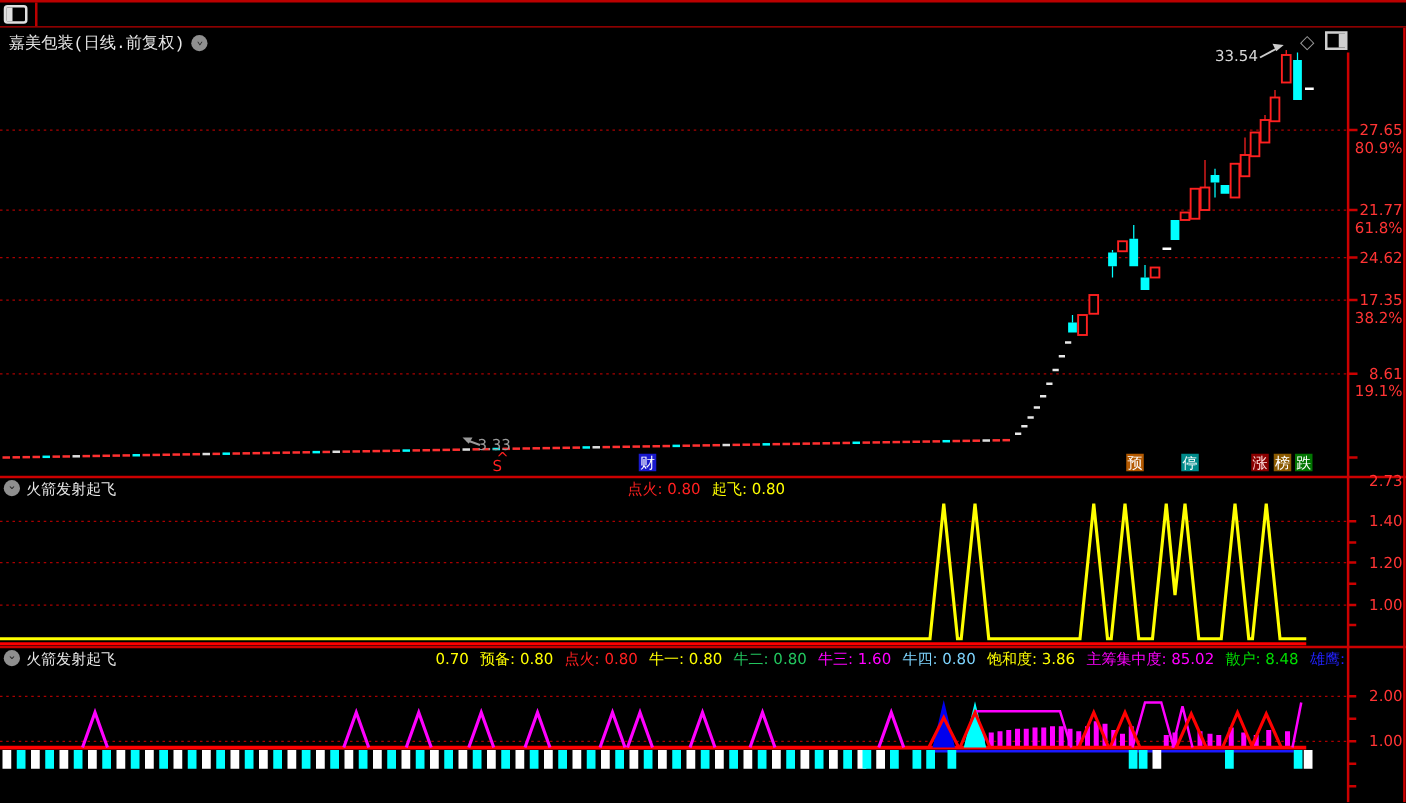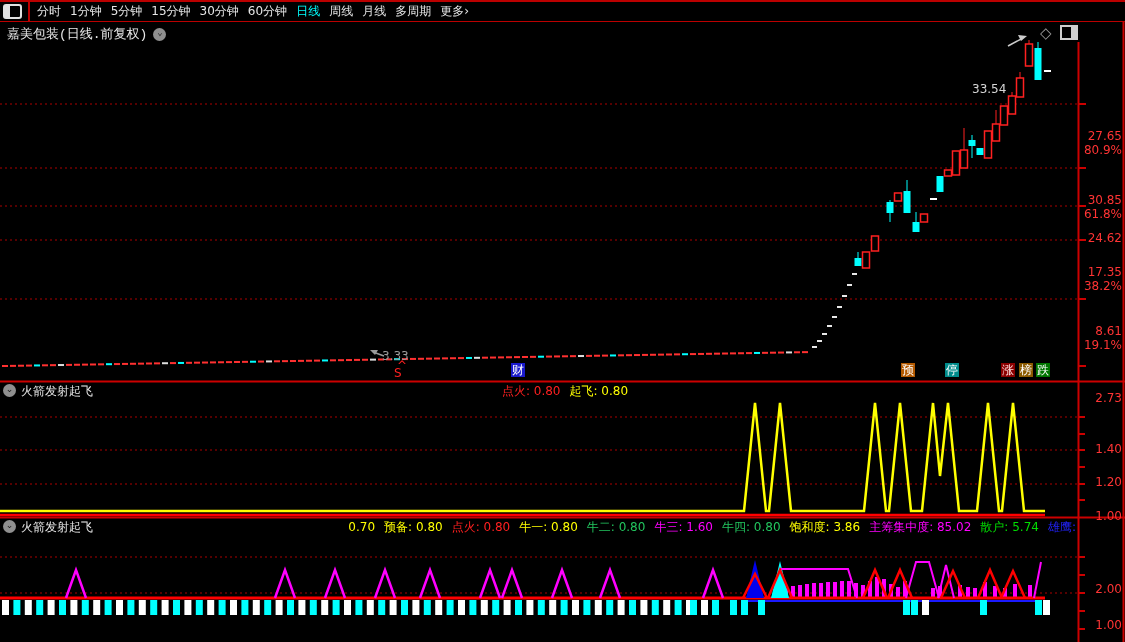--- a/index.html
+++ b/index.html
@@ -31,44 +31,31 @@
   .phdr{position:absolute;left:0;height:16px;font-size:12px;line-height:16px;white-space:nowrap;z-index:20;}
   .phdr .chev-circle{position:absolute;left:3px;top:1px;}
   .phdr .pname{position:absolute;left:21px;color:#e8e8e8;}
   .phdr .vals{position:absolute;display:flex;gap:9px;overflow:hidden;justify-content:center;}
   #p2h{top:383px;}  #p2h .vals{left:95px;width:940px;}
   #p3h{top:519px;}  #p3h .vals{left:345px;width:733px;}
   
   #chart-svg{position:absolute;left:0;top:0;z-index:10;}
   #labels{position:absolute;left:0;top:0;width:1125px;height:642px;z-index:15;pointer-events:none;}
   .lab{position:absolute;font-size:12px;line-height:14px;white-space:nowrap;}
-  .axlab{width:42px;text-align:right;color:#ff3434;margin-top:32px;}
+  .axlab{width:42px;text-align:right;color:#ff3434;}
   .badge{padding:0 1px;}
 </style>
 </head>
 <body>
 
 <div class="screen">
 
   <div class="toolbar">
     <div class="tb-icon"></div>
     <div class="tb-sep"></div>
-    <div class="periods">
-        <span class="period">分时</span>
-        <span class="period">1分钟</span>
-        <span class="period">5分钟</span>
-        <span class="period">15分钟</span>
-        <span class="period">30分钟</span>
-        <span class="period">60分钟</span>
-        <span class="period active">日线</span>
-        <span class="period">周线</span>
-        <span class="period">月线</span>
-        <span class="period">多周期</span>
-        <span class="period">更多›</span>
-      </div>
   </div>
 
   <div class="titlebar">
     <span>嘉美包装(日线.前复权)</span>
     <span class="chev-circle">⌄</span>
   </div>
 
   <div class="chart-icons">
     <span class="diamond">◇</span>
     <span class="win-icon"></span>
@@ -398,48 +385,48 @@
   <div class="phdr" id="p3h">
     <span class="chev-circle">⌄</span>
     <span class="pname">火箭发射起飞</span>
     <span class="vals">
         <span style="color: rgb(255, 255, 0);">强度: 0.70</span>
         <span style="color: rgb(255, 255, 0);">预备: 0.80</span>
         <span style="color: rgb(255, 32, 32);">点火: 0.80</span>
         <span style="color: rgb(255, 255, 0);">牛一: 0.80</span>
         <span style="color: #22c55e;">牛二: 0.80</span>
         <span style="color: rgb(255, 0, 255);">牛三: 1.60</span>
-        <span style="color: #22c55e;">牛四: 0.80</span>
+        <span style="color: #7dd3fc;">牛四: 0.80</span>
         <span style="color: rgb(255, 255, 0);">饱和度: 3.86</span>
         <span style="color: rgb(255, 0, 255);">主筹集中度: 85.02</span>
-        <span style="color: rgb(0, 221, 0);">散户: 5.74</span>
+        <span style="color: rgb(0, 221, 0);">散户: 8.48</span>
         <span style="color: rgb(34, 34, 255);">雄鹰: 0.80</span>
       </span>
   </div>
 
   <div id="labels">
       <div class="lab axlab" style="left: 1080px; top: 97px;">27.65</div>
       <div class="lab axlab" style="left: 1080px; top: 111px;">80.9%</div>
-      <div class="lab axlab" style="left: 1080px; top: 161px;">30.85</div>
+      <div class="lab axlab" style="left: 1080px; top: 161px;">21.77</div>
       <div class="lab axlab" style="left: 1080px; top: 175px;">61.8%</div>
       <div class="lab axlab" style="left: 1080px; top: 199px;">24.62</div>
       <div class="lab axlab" style="left: 1080px; top: 233px;">17.35</div>
       <div class="lab axlab" style="left: 1080px; top: 247px;">38.2%</div>
       <div class="lab axlab" style="left: 1080px; top: 292px;">8.61</div>
       <div class="lab axlab" style="left: 1080px; top: 306px;">19.1%</div>
-      <div class="lab axlab" style="left: 1080px; top: 359px;">2.73</div>
+      <div class="lab axlab" style="left: 1080px; top: 378px;">2.73</div>
       <div class="lab axlab" style="left: 1080px; top: 410px;">1.40</div>
       <div class="lab axlab" style="left: 1080px; top: 443px;">1.20</div>
       <div class="lab axlab" style="left: 1080px; top: 477px;">1.00</div>
       <div class="lab axlab" style="left: 1080px; top: 550px;">2.00</div>
       <div class="lab axlab" style="left: 1080px; top: 586px;">1.00</div>
       <div class="lab badge" style="left: 396px; top: 359px; color: rgb(255, 32, 32);">^</div>
       <div class="lab badge" style="left: 393px; top: 366px; color: rgb(255, 32, 32);">S</div>
       <div class="lab badge" style="left: 511px; top: 363px; color: rgb(255, 255, 255); background: rgb(25, 25, 204);">财</div>
       <div class="lab badge" style="left: 901px; top: 363px; color: rgb(255, 255, 255); background: rgb(179, 89, 0);">预</div>
       <div class="lab badge" style="left: 945px; top: 363px; color: rgb(255, 255, 255); background: rgb(0, 139, 139);">停</div>
       <div class="lab badge" style="left: 1001px; top: 363px; color: rgb(255, 221, 221); background: rgb(139, 0, 0);">涨</div>
       <div class="lab badge" style="left: 1019px; top: 363px; color: rgb(255, 255, 255); background: rgb(139, 90, 0);">榜</div>
       <div class="lab badge" style="left: 1036px; top: 363px; color: rgb(255, 255, 255); background: rgb(0, 117, 0);">跌</div>
-      <div class="lab" style="left: 972px; top: 38px; color: rgb(214, 214, 214); margin-top: 44px;">33.54</div>
+      <div class="lab" style="left: 972px; top: 38px; color: rgb(214, 214, 214);">33.54</div>
       <div class="lab" style="left: 382px; top: 349px; color: rgb(154, 154, 154);">3.33</div>
     </div>
 </div>
 
 </body></html>

